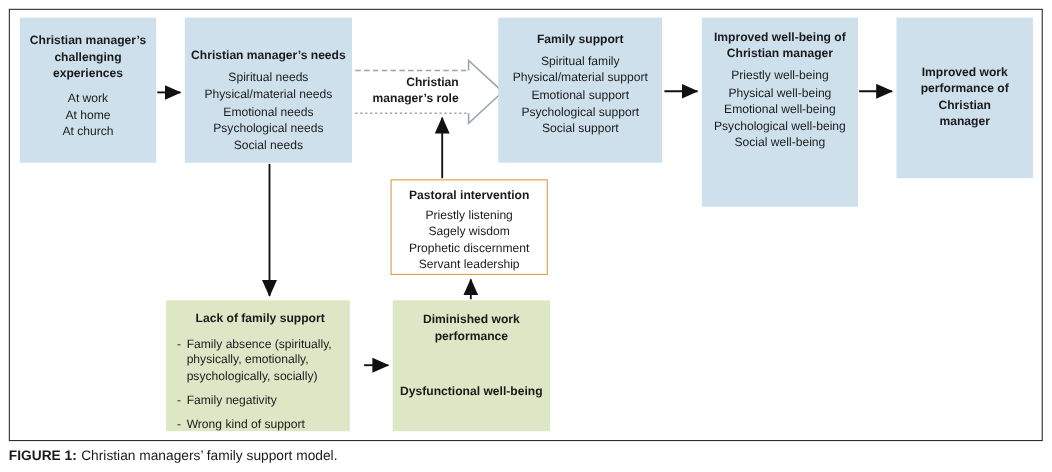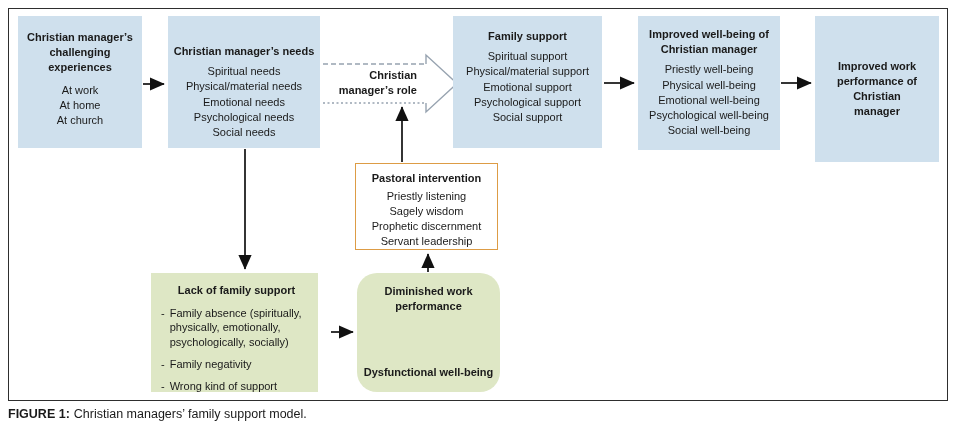--- a/index.html
+++ b/index.html
@@ -26,42 +26,42 @@
     position:absolute;box-sizing:border-box;font-size:11px;line-height:1.38;
     text-align:center;
   }
   .blue{background:var(--box-blue);}
   .green{background:var(--box-green);}
   .title{font-weight:bold;margin-bottom:5px;}
   #box-challenging{left:18px;top:16px;width:124px;height:132px;padding-top:14px;}
   #box-challenging .title{margin-bottom:7px;}
   #box-needs{left:168px;top:16px;width:152px;height:132px;padding-top:28px;}
   #box-family{left:453px;top:16px;width:149px;height:132px;padding-top:13px;}
-  #box-wellbeing{left:638px;top:16px;width:142px;height:134px;padding-top:11px;}
+  #box-wellbeing{left:638px;top:16px;width:142px;height:172px;padding-top:11px;}
   #box-work{left:815px;top:16px;width:124px;height:146px;display:flex;align-items:center;justify-content:center;}
   #box-work .inner{width:92px;font-weight:bold;}
   #role-label{
     position:absolute;left:323px;top:62px;width:102px;height:42px;
     display:flex;align-items:center;justify-content:center;
     font-size:11px;font-weight:bold;line-height:1.35;text-align:right;
   }
   #role-label .inner{width:86px;}
   #box-pastoral{
     left:355px;top:163px;width:143px;height:87px;background:#ffffff;
     border:1.5px solid var(--pastoral-border);padding-top:7px;line-height:1.36;
   }
   #box-pastoral .title{margin-bottom:3px;}
   #box-lack{left:151px;top:273px;width:167px;height:119px;padding:10px 6px 0 10px;text-align:left;}
   #box-lack .title{text-align:center;margin-bottom:8px;}
   .lack-item{display:flex;gap:5px;margin-bottom:8px;line-height:1.3;}
   .lack-item .dash{flex:0 0 auto;}
   #box-diminished{
     left:357px;top:273px;width:143px;height:119px;
     display:flex;flex-direction:column;justify-content:space-between;
-    padding:11px 6px 12px;font-weight:bold;border-radius:20px;
+    padding:11px 6px 28px;font-weight:bold;
   }
   .caption{position:absolute;left:8px;top:407px;font-size:12.5px;}
   .caption .cap-label{font-weight:bold;}
   .caption .cap-text{margin-left:4px;}
   .arr{fill:none;stroke:var(--arrow-black);stroke-width:1.7;}
   .ba-line{fill:none;stroke:var(--block-arrow-outline);stroke-width:1.4;}
   .ba-head{fill:#ffffff;stroke:var(--block-arrow-outline);stroke-width:1.4;}
   #ah path{fill:var(--arrow-black);}
 </style>
 </head>
@@ -106,21 +106,21 @@
     <div>Psychological needs</div>
     <div>Social needs</div>
   </div>
 
   <div id="role-label">
     <span class="inner">Christian manager’s role</span>
   </div>
 
   <div class="box blue" id="box-family">
     <div class="title">Family support</div>
-    <div>Spiritual support</div>
+    <div>Spiritual family</div>
     <div>Physical/material support</div>
     <div>Emotional support</div>
     <div>Psychological support</div>
     <div>Social support</div>
   </div>
 
   <div class="box blue" id="box-wellbeing">
     <div class="title">Improved well-being of Christian manager</div>
     <div>Priestly well-being</div>
     <div>Physical well-being</div>

